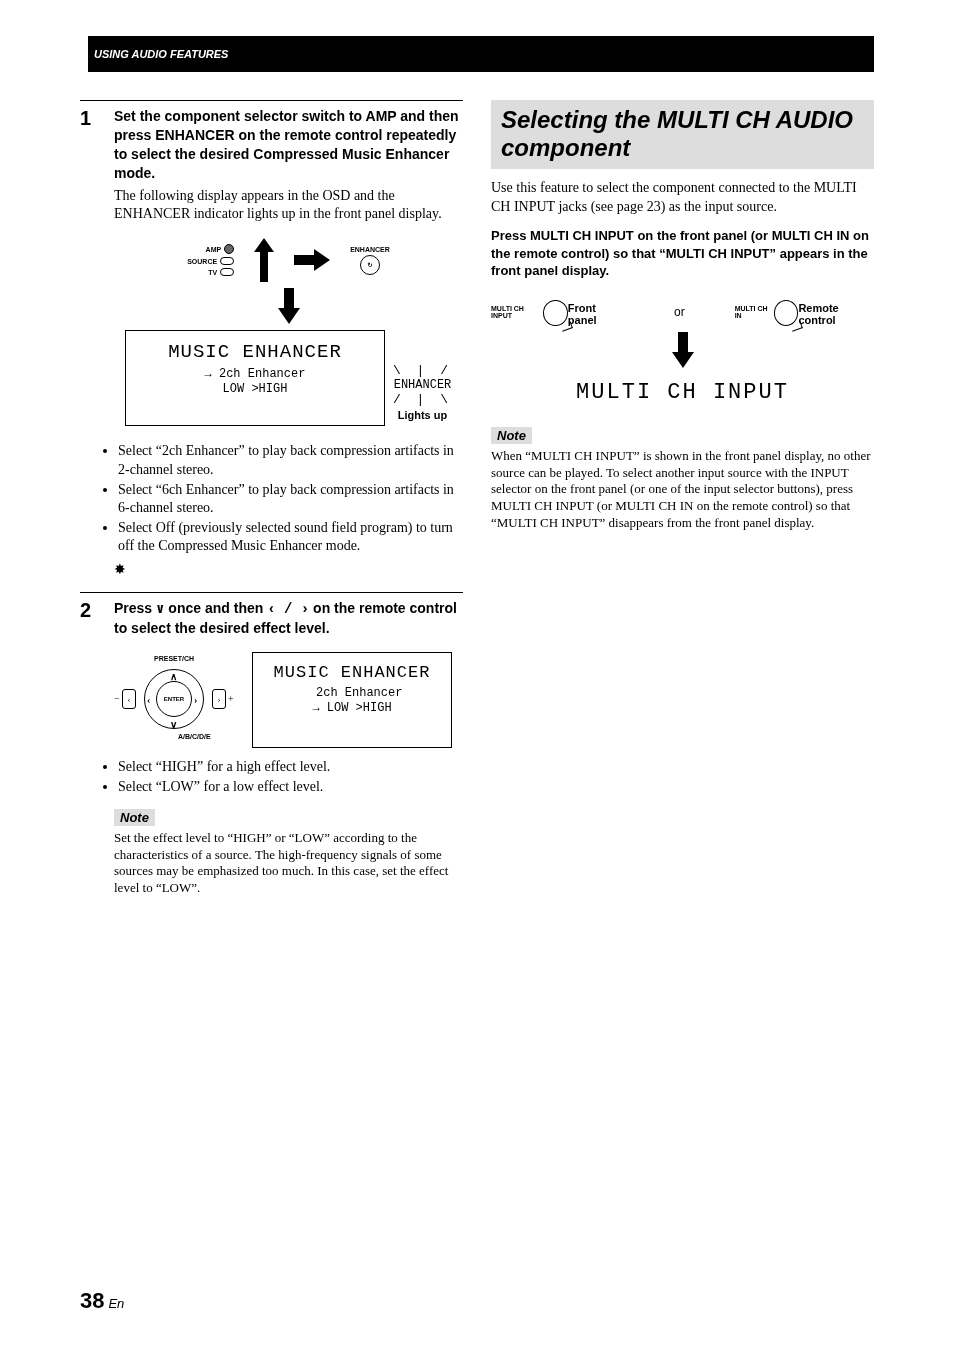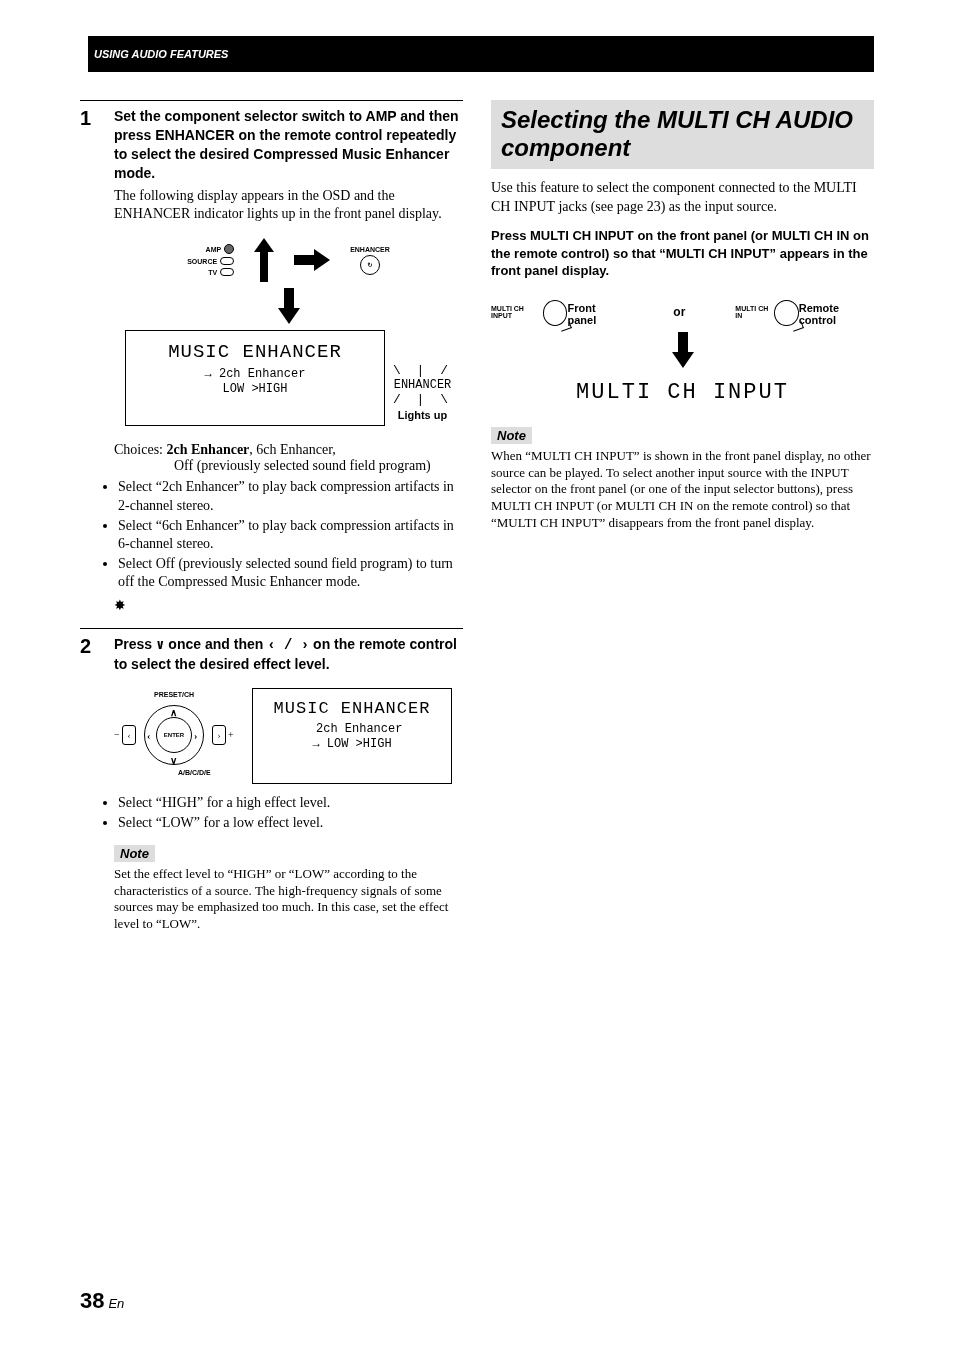--- a/index.html
+++ b/index.html
@@ -257,21 +257,21 @@
   .big-circle {
     width: 26px; height: 26px; border-radius:50%; border:1px solid #000;
     margin-top:2px; position:relative; background:#fff;
   }
   .big-circle::after {
     content:""; position:absolute; right:-5px; bottom:-5px;
     width:10px; height:6px; border-bottom:1px solid #000; border-right:1px solid #000;
     transform: rotate(-20deg);
   }
   .or-text {
-    font-family: Arial, sans-serif; font-size: 12px; font-weight: bold;
+    font-family: Arial, sans-serif; font-size: 12px; font-weight: normal;
     align-self: center;
   }
   .caption {
     font-family: Arial, sans-serif; font-size: 11px; font-weight: bold;
     margin-top: 4px;
   }
   .seg-large {
     font-family: "Courier New", monospace;
     font-size: 22px;
     letter-spacing: 2px;
@@ -349,27 +349,20 @@
             </div>
             <div class="indicator-block">
               <div class="ind-lines-top">\ | /</div>
               <div>ENHANCER</div>
               <div class="ind-lines-bot">/ | \</div>
               <div class="lights-up">Lights up</div>
             </div>
           </div>
         </div>
 
-        <div class="choices">
-          <div class="choices-line">
-            <span>Choices:</span>
-            <b>2ch Enhancer</b><span>, 6ch Enhancer,</span>
-          </div>
-          <div class="choices-sub">Off (previously selected sound field program)</div>
-        </div>
         <ul class="bullets">
           <li>Select “2ch Enhancer” to play back compression artifacts in 2-channel stereo.</li>
           <li>Select “6ch Enhancer” to play back compression artifacts in 6-channel stereo.</li>
           <li>Select Off (previously selected sound field program) to turn off the Compressed Music Enhancer mode.</li>
         </ul>
         <div class="tip-icon">✸</div>
       </div>
     </div>
 
     <div class="step">

